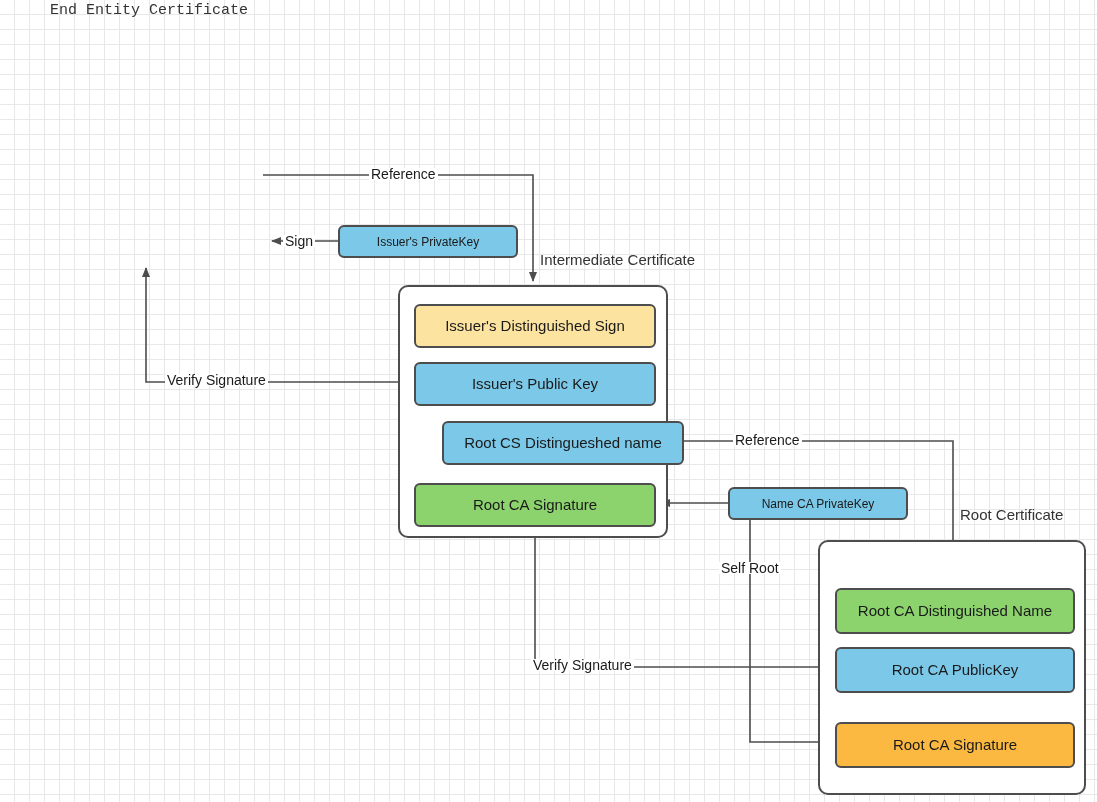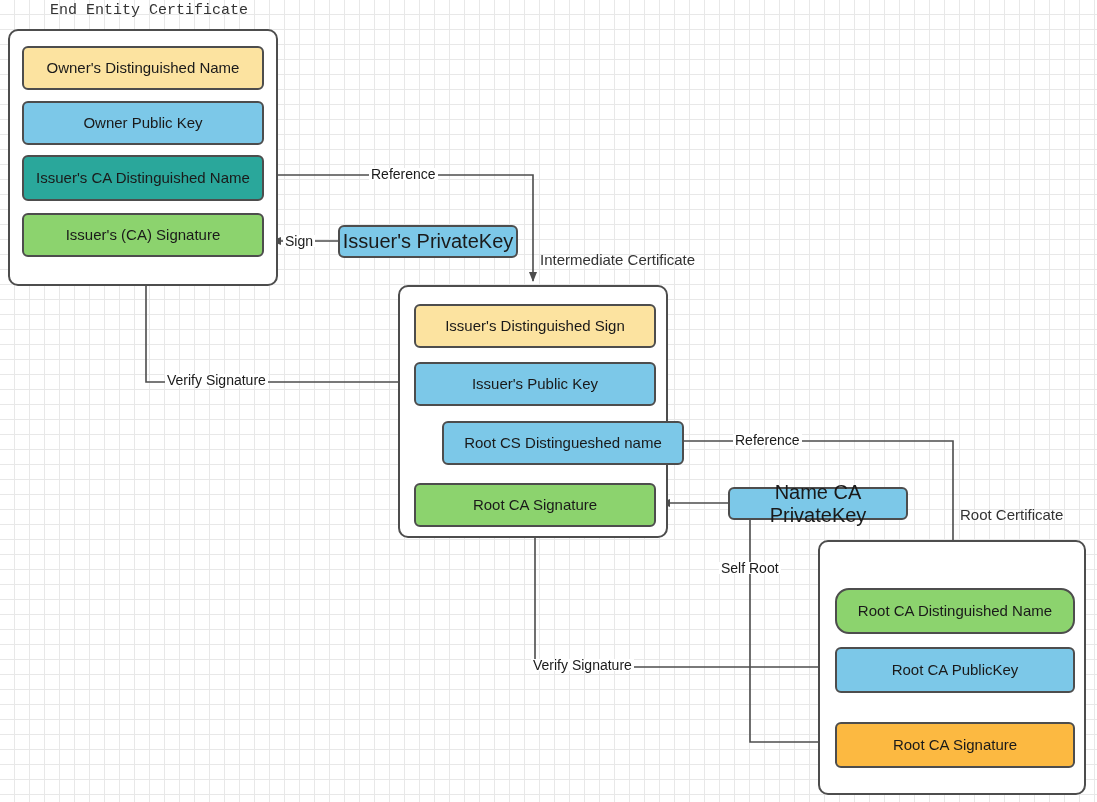--- a/index.html
+++ b/index.html
@@ -42,21 +42,21 @@
     padding:2px 6px;
   }
   .keybox{
     position:absolute;
     border:2px solid #4d4d4d;
     border-radius:6px;
     box-sizing:border-box;
     display:flex;align-items:center;justify-content:center;
     text-align:center;
     color:#1a1a1a;
-    font-size:20px;
+    font-size:12px;
     background:#7CC8E8;
   }
   .caption{
     position:absolute;
     font-size:15px;
     color:#333333;
     white-space:nowrap;
   }
   .edge-label{
     position:absolute;
@@ -101,41 +101,35 @@
 
   <div class="edge-label" style="left:369px;top:168px;">Reference</div>
   <div class="edge-label" style="left:283px;top:235px;">Sign</div>
   <div class="edge-label" style="left:165px;top:374px;">Verify Signature</div>
   <div class="edge-label" style="left:733px;top:434px;">Reference</div>
   <div class="edge-label" style="left:719px;top:562px;">Self Root</div>
   <div class="edge-label" style="left:531px;top:659px;">Verify Signature</div>
 
   <div class="caption" style="left:50px;top:2px;font-family:Liberation Mono, monospace;">End Entity Certificate</div>
 
-  <div class="container-box" style="left:8px;top:29px;width:270px;height:257px;">
-    <div class="field" style="left:12px;top:15px;width:242px;height:44px;background:#FCE3A0;">Owner's Distinguished Name</div>
-    <div class="field" style="left:12px;top:70px;width:242px;height:44px;background:#7CC8E8;">Owner Public  Key</div>
-    <div class="field" style="left:12px;top:124px;width:242px;height:46px;background:#2AA79B;">Issuer's CA Distinguished Name</div>
-    <div class="field" style="left:12px;top:182px;width:242px;height:44px;background:#8CD36E;">Issuer's (CA) Signature</div>
-  </div>
 
   <div class="keybox" style="left:338px;top:225px;width:180px;height:33px;">Issuer's PrivateKey</div>
 
   <div class="caption" style="left:540px;top:251px;">Intermediate Certificate</div>
 
   <div class="container-box" style="left:398px;top:285px;width:270px;height:253px;">
     <div class="field" style="left:14px;top:17px;width:242px;height:44px;background:#FCE3A0;">Issuer's Distinguished Sign</div>
     <div class="field" style="left:14px;top:75px;width:242px;height:44px;background:#7CC8E8;">Issuer's Public  Key</div>
     <div class="field" style="left:14px;top:134px;width:242px;height:44px;background:#7CC8E8;margin-left:28px;">Root CS Distingueshed name</div>
     <div class="field" style="left:14px;top:196px;width:242px;height:44px;background:#8CD36E;">Root CA Signature</div>
   </div>
 
   <div class="keybox" style="left:728px;top:487px;width:180px;height:33px;">Name CA PrivateKey</div>
 
   <div class="caption" style="left:960px;top:506px;">Root Certificate</div>
 
   <div class="container-box" style="left:818px;top:540px;width:268px;height:255px;">
-    <div class="field" style="left:15px;top:46px;width:240px;height:46px;background:#8CD36E;border-radius:14px;">Root CA Distinguished Name</div>
+    <div class="field" style="left:15px;top:46px;width:240px;height:46px;background:#8CD36E;">Root CA Distinguished Name</div>
     <div class="field" style="left:15px;top:105px;width:240px;height:46px;background:#7CC8E8;">Root CA PublicKey</div>
     <div class="field" style="left:15px;top:180px;width:240px;height:46px;background:#FCB941;">Root CA Signature</div>
   </div>
 
 </div>
 
 </body></html>

